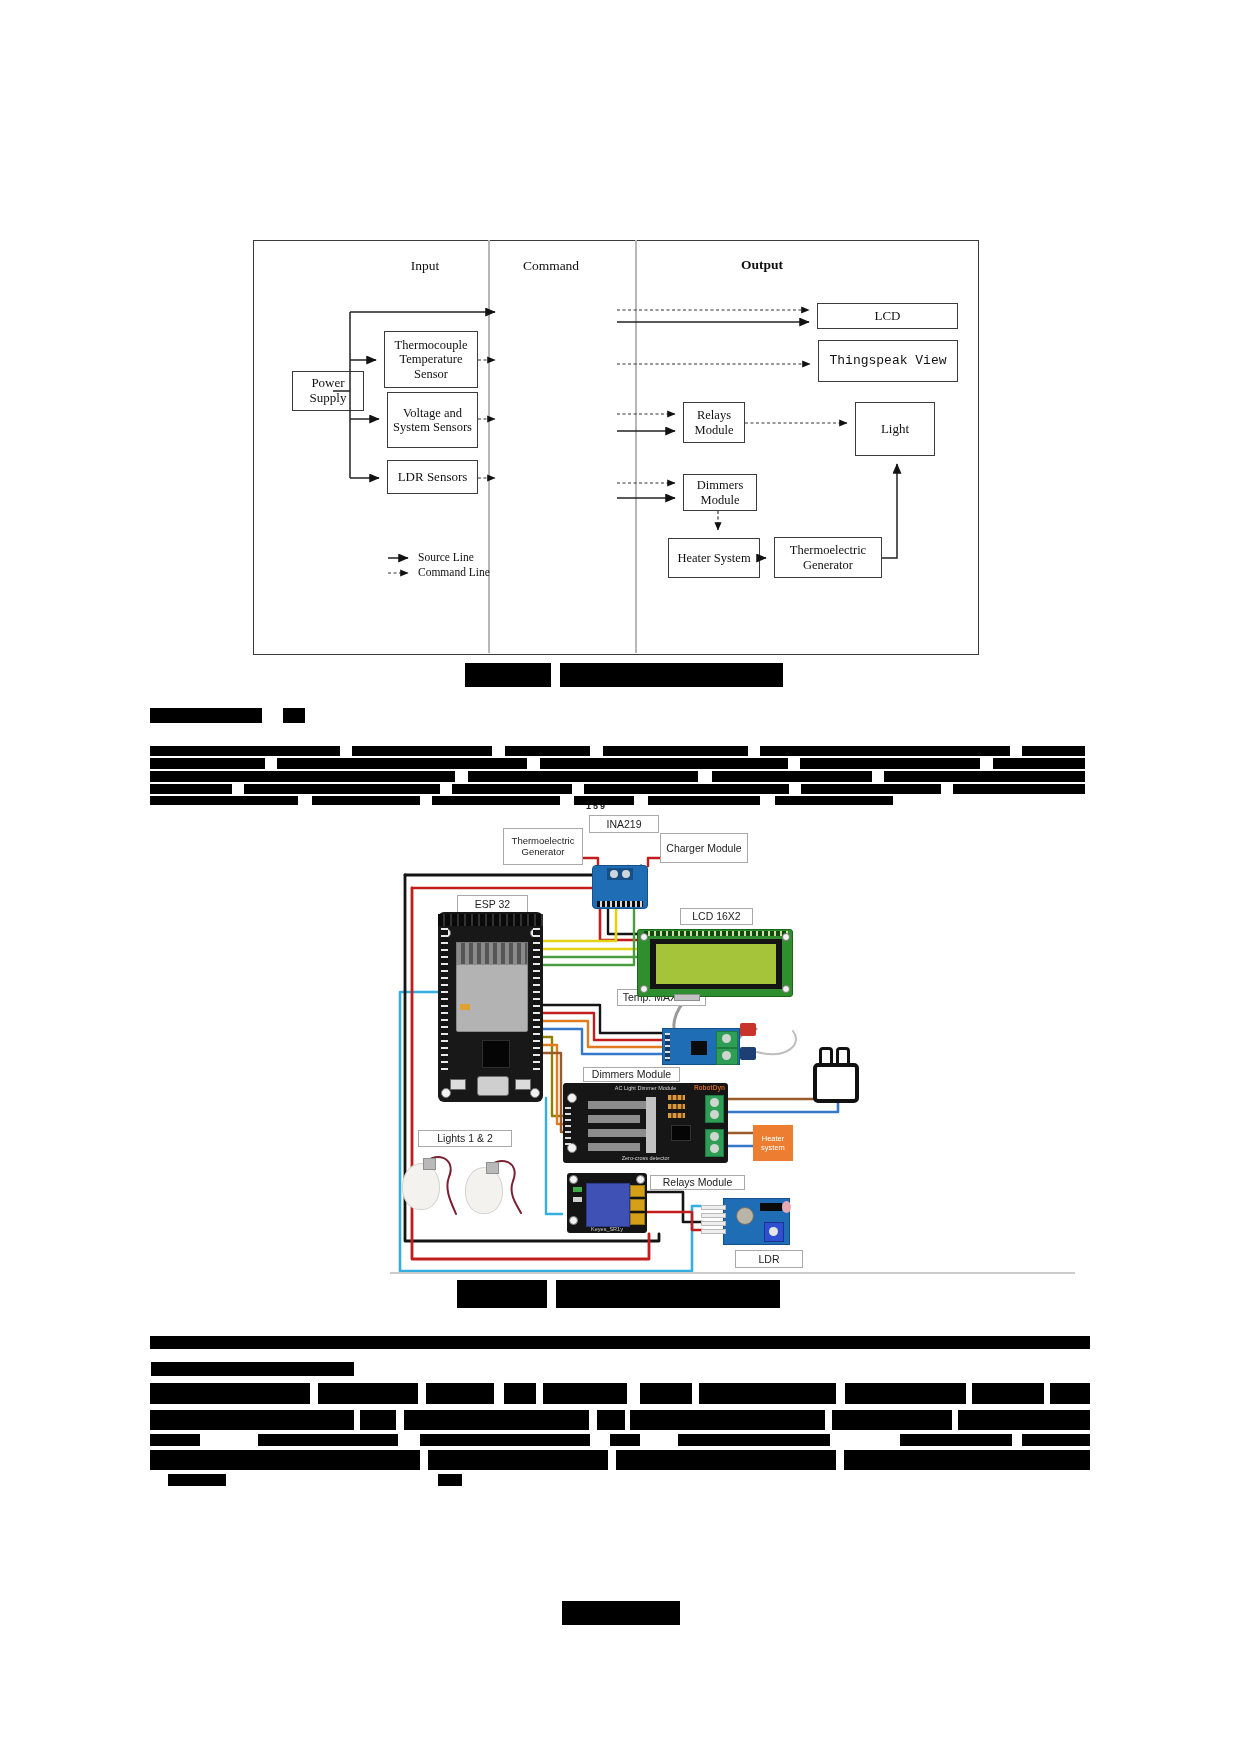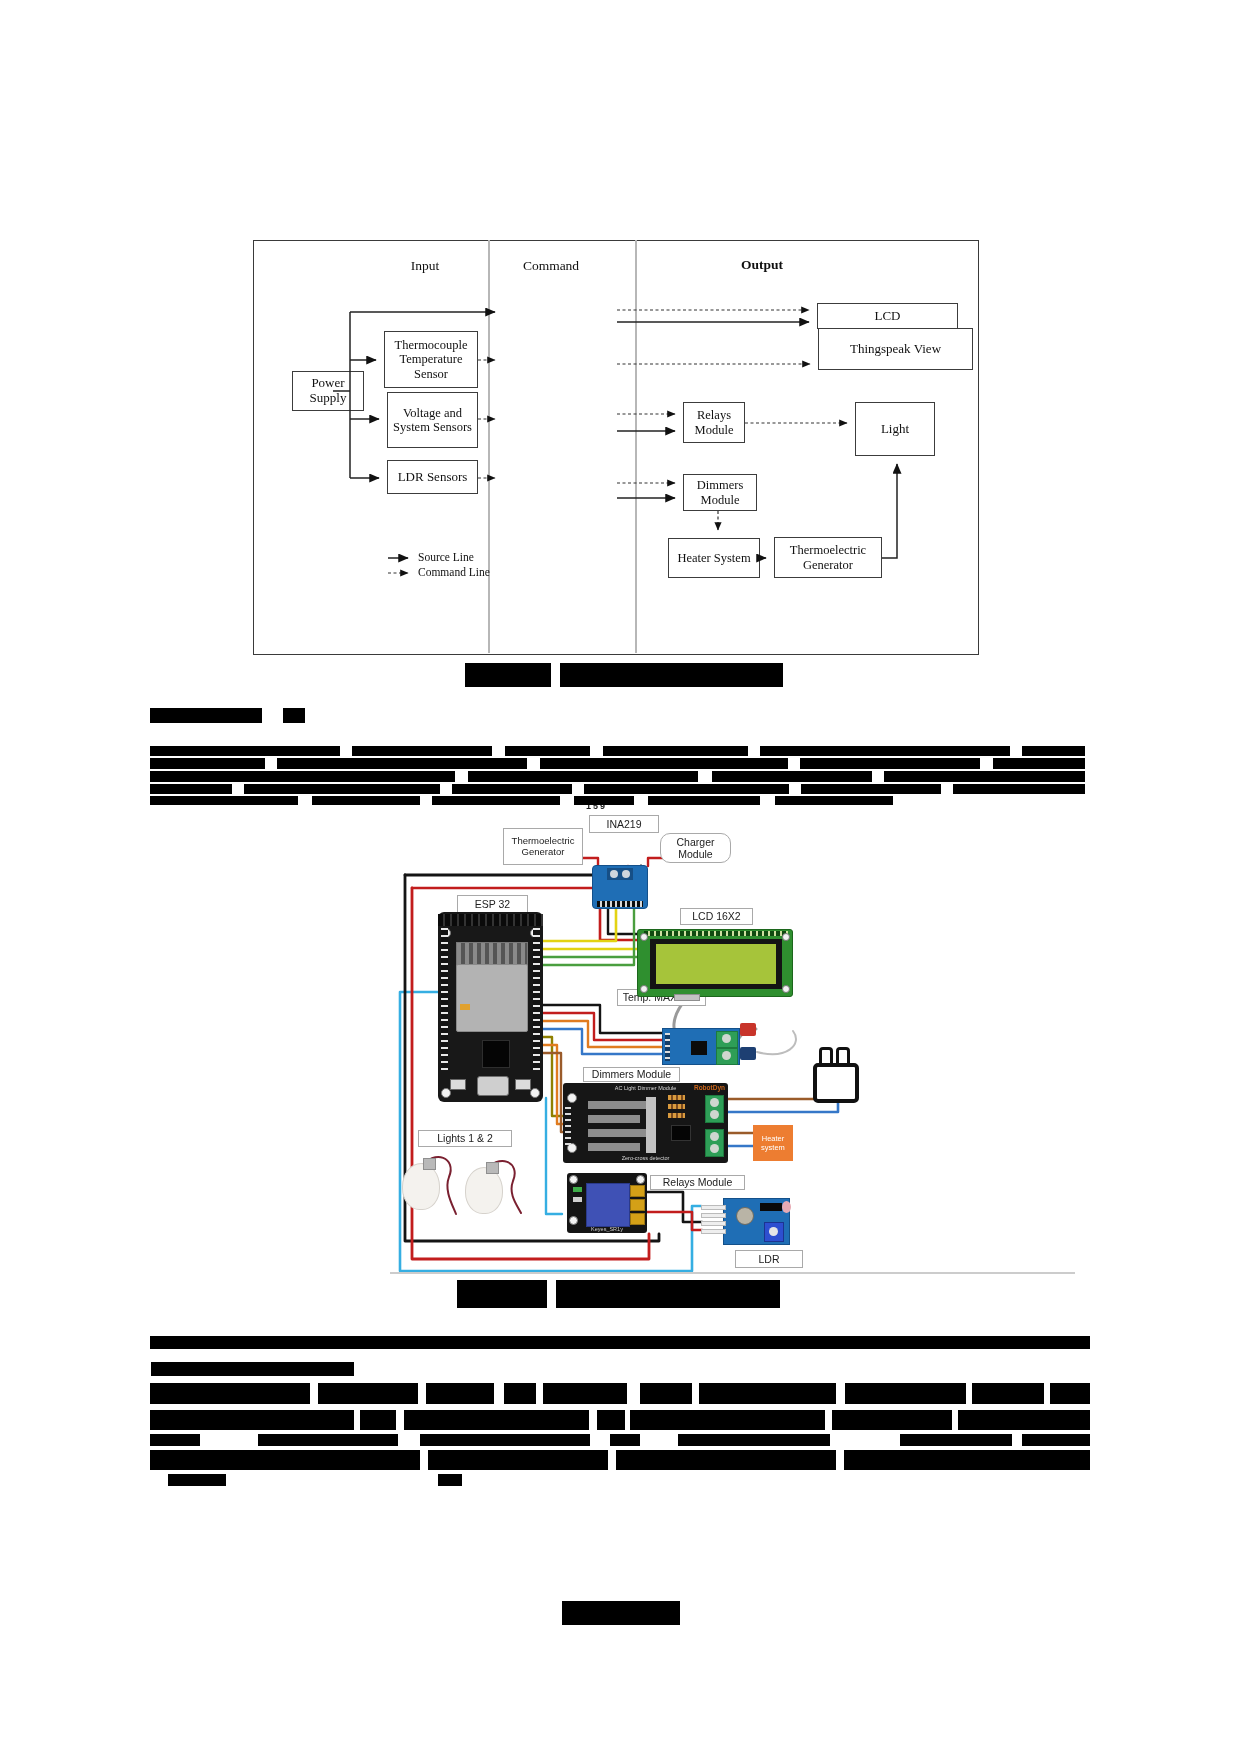--- a/index.html
+++ b/index.html
@@ -112,21 +112,21 @@
 
   <div class="seclabel" style="left:395px;top:258px;width:60px;">Input</div>
   <div class="seclabel" style="left:515px;top:258px;width:72px;">Command</div>
   <div class="seclabel" style="left:726px;top:257px;width:72px;font-weight:bold;">Output</div>
 
   <div class="box" style="left:261px;top:371px;width:72px;height:40px;margin-left:31px;">Power Supply</div>
   <div class="box" style="left:384px;top:331px;width:94px;height:57px;font-size:12.5px;">Thermocouple Temperature Sensor</div>
   <div class="box" style="left:387px;top:392px;width:91px;height:56px;font-size:12.5px;">Voltage and System Sensors</div>
   <div class="box" style="left:387px;top:460px;width:91px;height:34px;">LDR Sensors</div>
   <div class="box" style="left:817px;top:303px;width:141px;height:26px;">LCD</div>
-  <div class="box" style="left:818px;top:328px;width:155px;height:42px;">Thingspeak View</div>
+  <div class="box" style="left:818px;top:340px;width:140px;height:42px;font-family:Liberation Mono, monospace;">Thingspeak View</div>
   <div class="box" style="left:683px;top:402px;width:62px;height:41px;font-size:12.5px;">Relays Module</div>
   <div class="box" style="left:855px;top:402px;width:80px;height:54px;">Light</div>
   <div class="box" style="left:683px;top:474px;width:74px;height:37px;font-size:12.5px;">Dimmers Module</div>
   <div class="box" style="left:668px;top:538px;width:92px;height:40px;font-size:12.5px;">Heater System</div>
   <div class="box" style="left:774px;top:537px;width:108px;height:41px;font-size:12.5px;">Thermoelectric Generator</div>
 
   <div class="legend-text" style="left:418px;top:551px;">Source Line</div>
   <div class="legend-text" style="left:418px;top:566px;">Command Line</div>
 
   <svg class="overlay" width="1240" height="1754">
@@ -196,21 +196,21 @@
       <path d="M484,1172 C499,1152 521,1162 513,1181 C508,1194 517,1205 521,1213" stroke="#7a2030" stroke-width="2"></path>
       <path d="M686,999 C655,1035 690,1060 720,1052 C745,1046 732,1031 756,1029" stroke="#9a9a9a" stroke-width="3"></path>
       <path d="M757,1052 C787,1060 803,1044 793,1031" stroke="#bdbdbd" stroke-width="2"></path>
     </g>
   </svg>
 
   <div class="partial-top">159</div>
 
   <div class="flabel" style="left:589px;top:815px;width:70px;height:18px;">INA219</div>
   <div class="flabel" style="left:503px;top:828px;width:80px;height:37px;font-size:9.5px;">Thermoelectric Generator</div>
-  <div class="flabel" style="left:660px;top:833px;width:71px;height:30px;border-radius:10px;">Charger Module</div>
+  <div class="flabel" style="left:660px;top:833px;width:88px;height:30px;">Charger Module</div>
   <div class="flabel" style="left:457px;top:895px;width:71px;height:18px;">ESP 32</div>
   <div class="flabel" style="left:680px;top:908px;width:73px;height:17px;">LCD 16X2</div>
   <div class="flabel" style="left:617px;top:989px;width:89px;height:17px;">Temp. MAX6675</div>
   <div class="flabel" style="left:583px;top:1067px;width:97px;height:15px;">Dimmers Module</div>
   <div class="flabel" style="left:418px;top:1130px;width:94px;height:17px;">Lights 1 &amp; 2</div>
   <div class="flabel" style="left:650px;top:1175px;width:95px;height:15px;">Relays Module</div>
   <div class="flabel" style="left:735px;top:1250px;width:68px;height:18px;">LDR</div>
 
   <div class="comp ina-board">
     <div class="ina-term">

